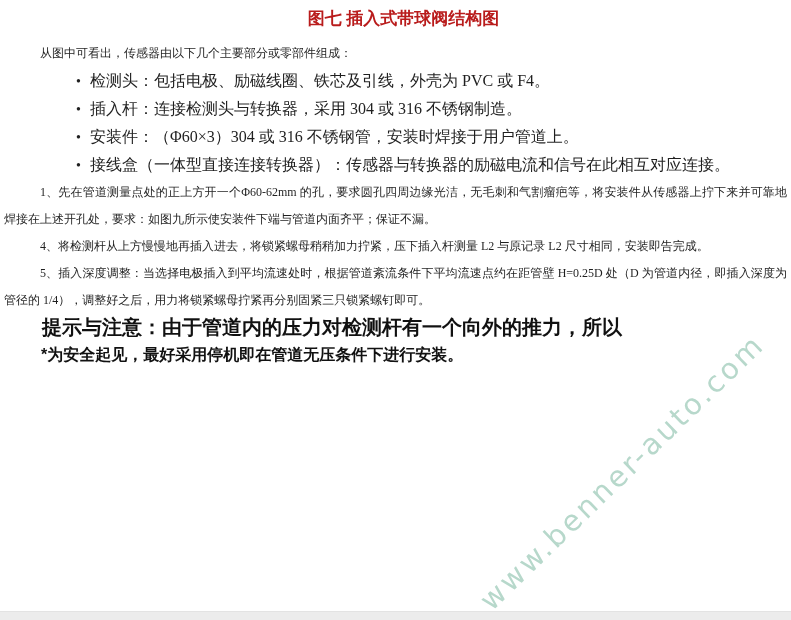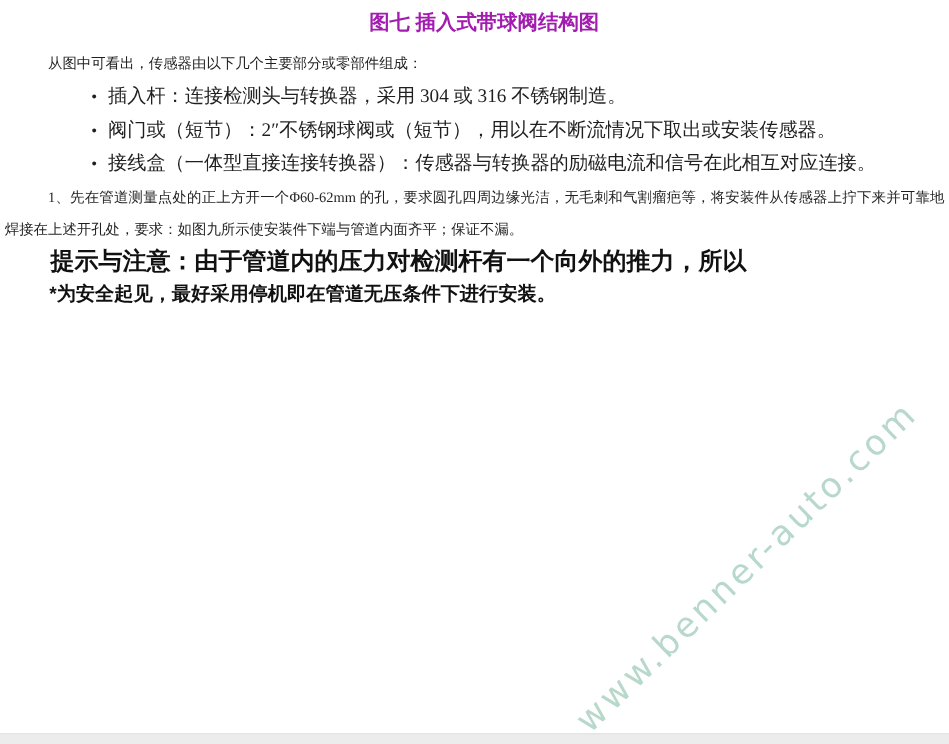--- a/index.html
+++ b/index.html
@@ -26,21 +26,21 @@
     z-index: 1;
     padding-top: 7px;
   }
   .doc-title {
     font-family: "Liberation Sans", "DejaVu Sans", sans-serif;
     font-size: 17px;
     font-weight: bold;
     text-align: center;
     margin: 0 0 9px 16px;
     line-height: 24px;
-    color: #a21caf;
+    color: #b91c1c;
   }
   .para {
     font-size: 12px;
     line-height: 27px;
     margin: 0;
     padding: 0 4px;
     text-indent: 36px;
     text-align: justify;
   }
   .bullet-item {
@@ -106,30 +106,35 @@
 
   <div class="watermark">www.benner-auto.com</div>
 
   <div class="content">
 
     <h1 class="doc-title">图七  插入式带球阀结构图</h1>
 
     <p class="para">从图中可看出，传感器由以下几个主要部分或零部件组成：</p>
 
     <div class="bullet-item">
+      <span class="bullet-marker">•</span><span>检测头：包括电极、励磁线圈、铁芯及引线，外壳为 PVC 或 F4。</span>
+    </div>
+    <div class="bullet-item">
       <span class="bullet-marker">•</span><span>插入杆：连接检测头与转换器，采用 304 或 316 不锈钢制造。</span>
     </div>
     <div class="bullet-item">
-      <span class="bullet-marker">•</span><span>阀门或（短节）：2″不锈钢球阀或（短节），用以在不断流情况下取出或安装传感器。</span>
+      <span class="bullet-marker">•</span><span>安装件：（Φ60×3）304 或 316 不锈钢管，安装时焊接于用户管道上。</span>
     </div>
     <div class="bullet-item">
       <span class="bullet-marker">•</span><span>接线盒（一体型直接连接转换器）：传感器与转换器的励磁电流和信号在此相互对应连接。</span>
     </div>
 
     <p class="para">1、先在管道测量点处的正上方开一个Φ60-62mm 的孔，要求圆孔四周边缘光洁，无毛刺和气割瘤疤等，将安装件从传感器上拧下来并可靠地焊接在上述开孔处，要求：如图九所示使安装件下端与管道内面齐平；保证不漏。</p>
+    <p class="para">4、将检测杆从上方慢慢地再插入进去，将锁紧螺母稍稍加力拧紧，压下插入杆测量 L2 与原记录 L2 尺寸相同，安装即告完成。</p>
+    <p class="para">5、插入深度调整：当选择电极插入到平均流速处时，根据管道紊流条件下平均流速点约在距管壁 H=0.25D 处（D 为管道内径，即插入深度为管径的 1/4），调整好之后，用力将锁紧螺母拧紧再分别固紧三只锁紧螺钉即可。</p>
 
     <p class="notice-head">提示与注意：由于管道内的压力对检测杆有一个向外的推力，所以</p>
     <p class="notice-item">*为安全起见，最好采用停机即在管道无压条件下进行安装。</p>
 
   </div>
 
   <div class="footer-bar"></div>
 
 </div>
 

